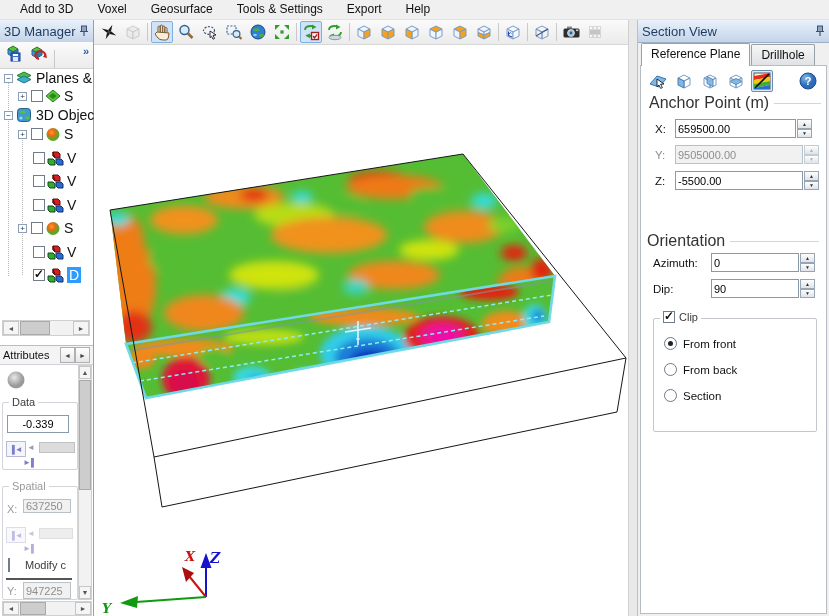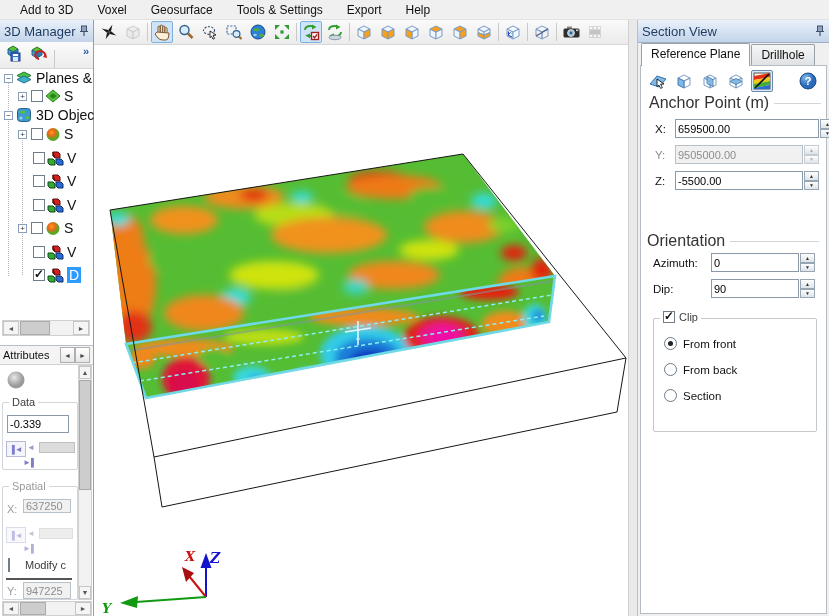--- a/index.html
+++ b/index.html
@@ -1,21 +1,21 @@
 <!DOCTYPE html>
 <html><head>
 <meta charset="utf-8">
 <style>
   html,body{margin:0;padding:0}
   body{width:829px;height:616px;position:relative;overflow:hidden;background:#f0f0f0;
        font-family:"Liberation Sans",sans-serif;font-size:11px;color:#111;-webkit-font-smoothing:antialiased}
   .abs{position:absolute}
   
   #menubar{left:0;top:0;width:829px;height:20px;background:#f0f0f0;border-bottom:1px solid #e2e2e2;
-           display:flex;align-items:center;padding-left:8px;box-sizing:border-box}
+           display:flex;align-items:flex-start;padding-left:8px;box-sizing:border-box}
   .menu-item{font-size:12px;padding:2px 12px;color:#111;cursor:default}
   
   #left-panel{left:0;top:20px;width:94px;height:596px;background:#fff;border-right:1px solid #989ea6;box-sizing:border-box}
   .panel-header{height:22px;background:linear-gradient(#e9f1fb,#c3d4e9);border-bottom:1px solid #9fb0c4;
                 display:flex;align-items:center;padding:0 4px;font-size:13px;color:#1d3a5f}
   .panel-header .title{flex:1;overflow:hidden;white-space:nowrap}
   .treebar{position:absolute;left:0;top:22px;width:100%;height:26px;background:linear-gradient(#fbfbfb,#ececec);
            border-bottom:1px solid #d5d5d5}
   .tbtn{width:22px;height:22px;border-radius:2px;display:inline-flex;align-items:center;justify-content:center}
   .tbtn.active{background:#cfe4f8;border:1px solid #7fb0dd;box-sizing:border-box}
@@ -279,21 +279,21 @@
         <radialGradient id="gray-sph" cx="40%" cy="35%">
           <stop offset="0%" stop-color="#e8e8e8"></stop>
           <stop offset="100%" stop-color="#9a9a9a"></stop>
         </radialGradient>
       </defs>
     <circle cx="10" cy="10" r="8.5" fill="url(#gray-sph)"></circle>
   </svg>
 
   <div class="groupbox" style="left:2px;top:382px;width:74px;height:66px">
     <span class="grouplabel">Data</span>
-    <input class="tfield abs" style="left: 4px; top: 12px; width: 62px; height: 18px;" readonly="" value="-0.339">
+    <input class="tfield abs" style="left: 4px; top: 12px; width: 62px; height: 18px; text-align: center;" readonly="" value="-0.339">
     <span class="vcr abs" style="left:3px;top:38px">▐◄</span>
     <span class="abs" style="left:24px;top:40px;font-size:8px;color:#9a9ac0">◄</span>
     <div class="slidetrack abs" style="left:36px;top:39px;width:34px"></div>
     <span class="vcr abs" style="left:18px;top:52px;border:none;background:none">►▌</span>
   </div>
 
   <div class="groupbox" style="left:2px;top:466px;width:74px;height:112px">
     <span class="grouplabel dis">Spatial</span>
     <span class="abs" style="left:4px;top:16px;color:#9a9a9a">X:</span>
     <input class="tfield dis abs" style="left: 20px; top: 12px; width: 48px; height: 14px;" disabled="" value="637250">
@@ -706,21 +706,21 @@
           <text x="9" y="13" text-anchor="middle" font-size="11" font-weight="bold" fill="#fff" font-family="Liberation Sans, sans-serif">?</text>
         </svg>
     </span>
 
     <div class="ghead" style="left:8px;top:28px">
         <span>Anchor Point (m)</span>
       </div>
 
     <div class="svrow" style="left:14px;top:53px">
       <span style="width:20px">X:</span>
-      <input class="tfield" style="width: 144px; height: 19px;" readonly="" value="659500.00">
+      <input class="tfield" style="width: 121px; height: 19px;" readonly="" value="659500.00">
       <span class="spin">
           <b>▲</b>
           <b>▼</b>
         </span>
     </div>
     <div class="svrow" style="left:14px;top:79px">
       <span style="width:20px;color:#8e8e8e">Y:</span>
       <input class="tfield dis" style="width: 128px; height: 19px;" disabled="" value="9505000.00">
       <span class="spin dis">
           <b>▲</b>

